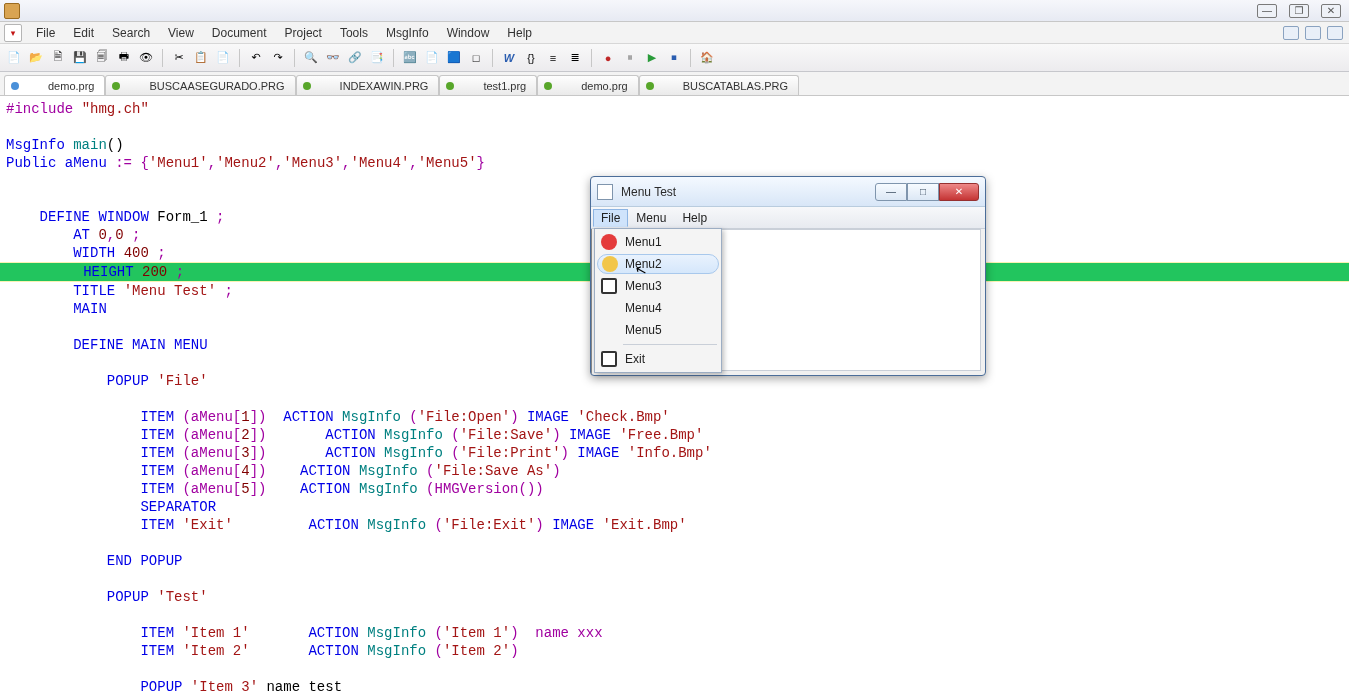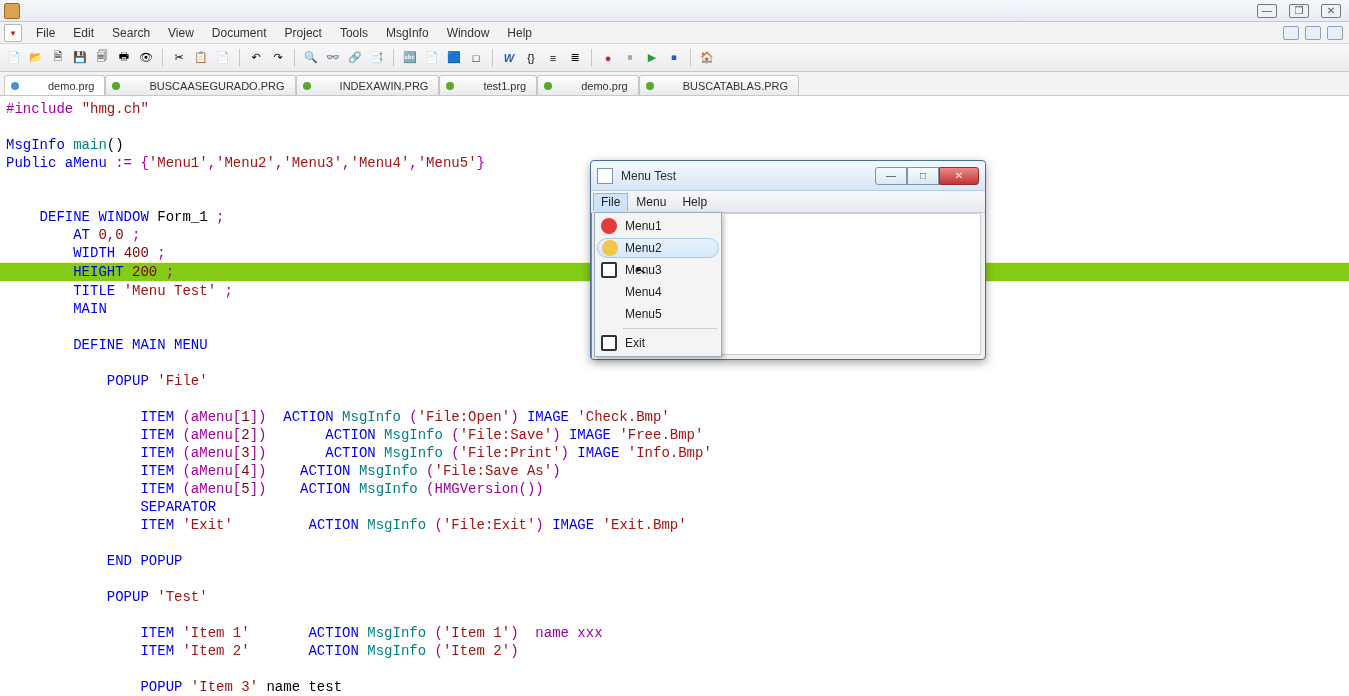--- a/index.html
+++ b/index.html
@@ -34,24 +34,24 @@
 .dot-blue{background:#4a90d9;} .dot-green{background:#58a62a;}
 
 
 .editor { position:relative; width:100%; height:calc(696px - 22px - 22px - 28px - 24px); background:#fff; }
 .code { position:absolute; inset:0; padding:4px 6px; font-family:"Courier New",monospace; font-size:14px; line-height:18px; color:#000; white-space:pre; }
 .code span.k { color:#0000e6; } 
 .code span.s { color:#a31515; } 
 .code span.m { color:#a000a0;text-align:right; } 
 .code span.c { color:#008080; } 
 .code span.n { color:#800000; } 
-.code .highlight-line { background:#84cc16; display:block; border-top:1px solid #f9f2b2; border-bottom:1px solid #f9f2b2; margin:0 -6px; padding:0 6px; width:calc(100% + 12px); }
-
-
-.subwin { position:absolute; left:590px; top:160px; width:396px; height:200px; background:#f0f0f0; border:1px solid #4b6d99; border-radius:4px; box-shadow:0 3px 10px rgba(0,0,0,0.35), 1px 1px 0 #888 inset; overflow:visible; z-index:50;}
+.code .highlight-line { background:#22c55e; display:block; border-top:1px solid #f9f2b2; border-bottom:1px solid #f9f2b2; margin:0 -6px; padding:0 16px; width:calc(100% + 12px); }
+
+
+.subwin { position:absolute; left:590px; top:176px; width:396px; height:200px; background:#f0f0f0; border:1px solid #4b6d99; border-radius:4px; box-shadow:0 3px 10px rgba(0,0,0,0.35), 1px 1px 0 #888 inset; overflow:visible; z-index:50;}
 .subwin .sub-title { height:30px; background:linear-gradient(#f4f9ff,#d8e6f7); display:flex; align-items:center; padding:0 6px; border-bottom:1px solid #b9ccde; border-radius:4px 4px 0 0;}
 .sub-title .sub-icon { width:16px; height:16px; border:1px solid #7f95ad; background:#fff; margin-right:8px;}
 .sub-title .sub-text { font-size:12px; color:#2b2b2b; }
 .sub-title .sub-spacer{flex:1;}
 .sub-win-btns { display:flex; gap:0; }
 .sub-win-btn { width:32px; height:18px; border:1px solid #7f95ad; background:linear-gradient(#f7fbff,#dce8f5); display:flex; align-items:center; justify-content:center; font-size:10px; cursor:pointer; color:#3a4c60;}
 .sub-win-btn.close { background:linear-gradient(#e88,#c43434); border-color:#963030; color:#fff; width:40px;}
 .sub-win-btn:first-child{border-radius:3px 0 0 3px;} .sub-win-btn.close{border-radius:0 3px 3px 0;}
 .sub-menubar { height:22px; background:linear-gradient(#f7f8fa,#e7eaf0); border-bottom:1px solid #c9cfd8; display:flex; align-items:center; padding-left:2px;}
 .sub-menubar .sm-item { padding:2px 8px; font-size:12px; color:#222; cursor:default;}

